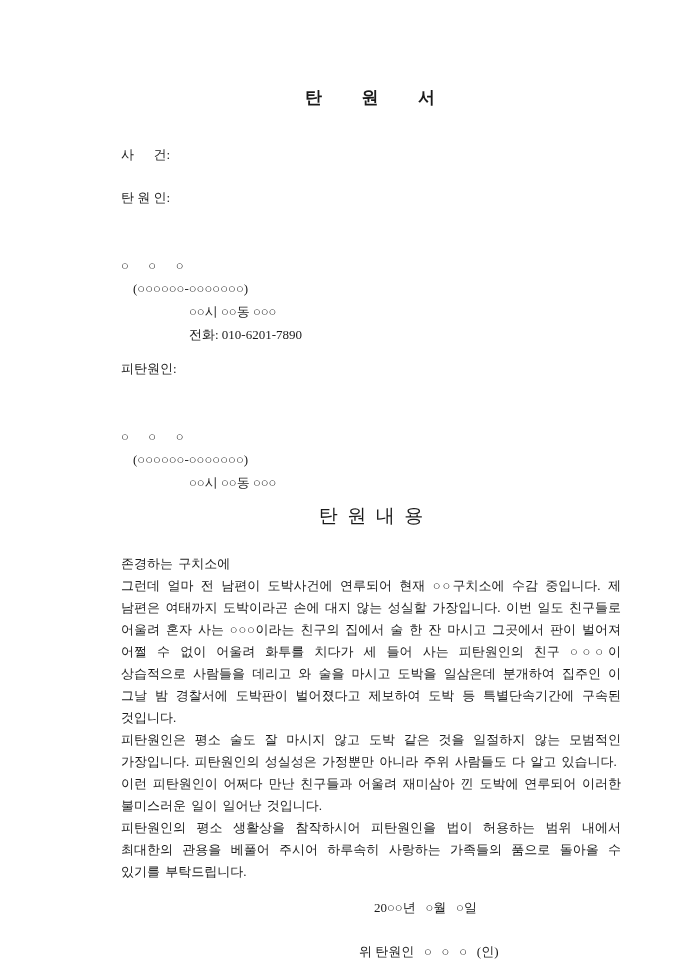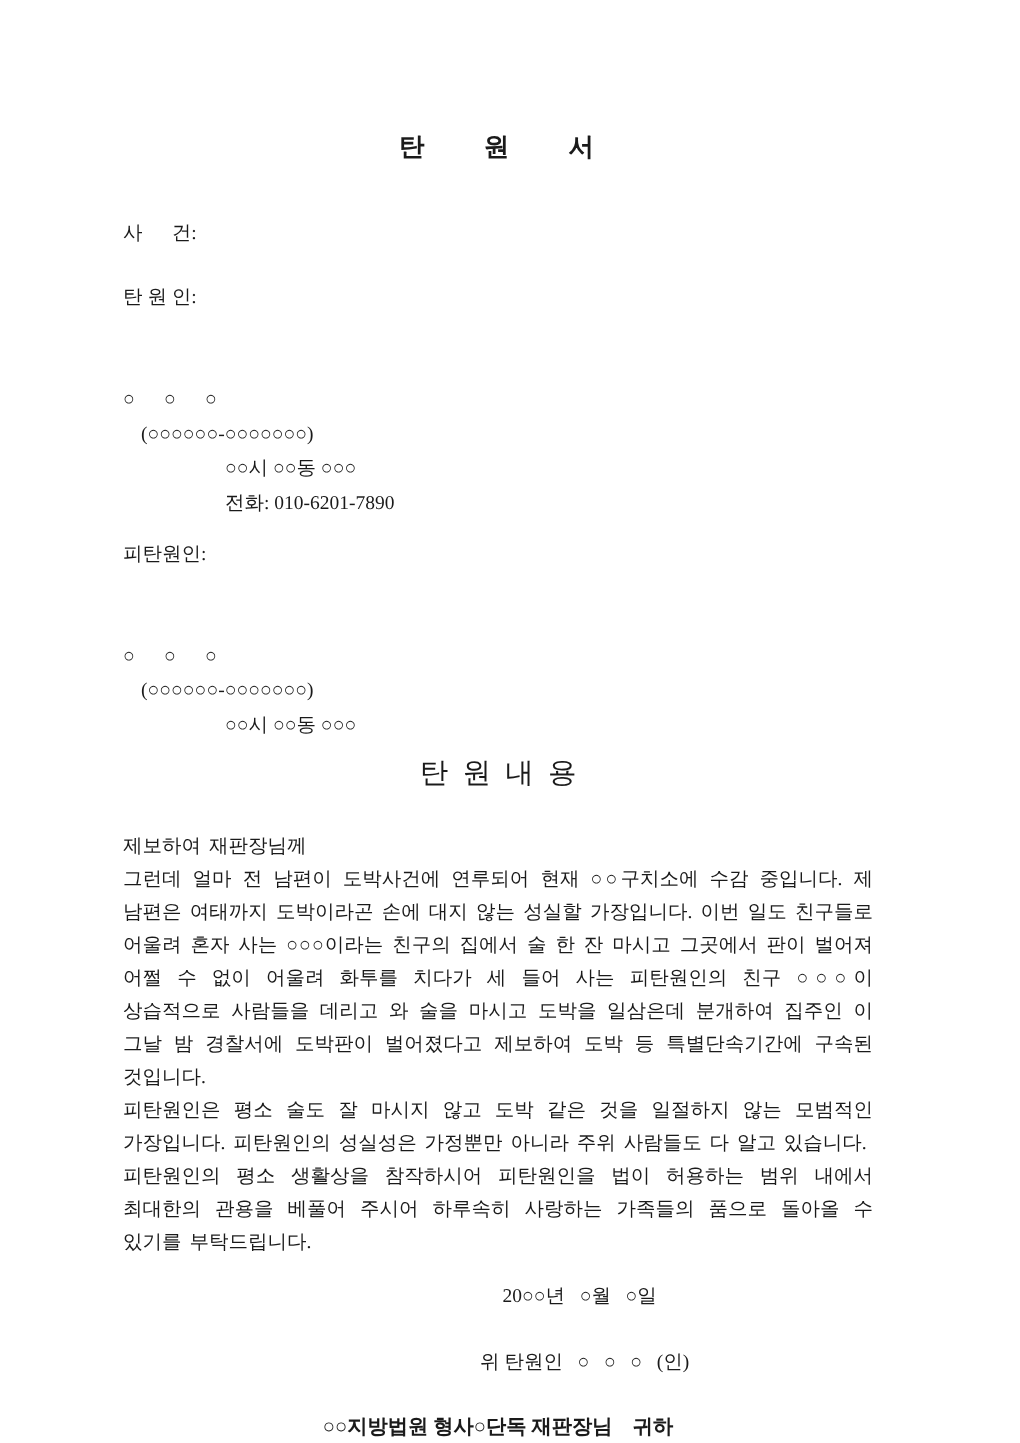--- a/index.html
+++ b/index.html
@@ -7,20 +7,21 @@
     width: 631px;
     height: 962px;
     box-sizing: border-box;
     background: #ffffff;
     color: #1a1a1a;
     font-family: "Liberation Serif", "DejaVu Serif", serif;
     font-size: 13px;
     line-height: 22px;
     padding: 86px 49px 0 82px;
     overflow: hidden;
+    margin-left: 39px;
   }
   .doc-title {
     text-align: center;
     font-size: 17px;
     font-weight: bold;
     letter-spacing: 2px;
     white-space: pre;
     margin: 0 0 34px 0;
     line-height: 24px;
   }
@@ -92,23 +93,24 @@
       <span class="party-label">피탄원인:</span>
       <span class="party-content">○      ○      ○</span>
       <span class="party-content" style="margin-left:12px;">(○○○○○○-○○○○○○○)</span>
     </div>
     <div class="party-indent">○○시 ○○동 ○○○</div>
   </div>
 
   <div class="section-heading">탄  원  내  용</div>
 
   <div class="body-text">
-    <p class="salutation">제보하여 재판장님께</p>
+    <p class="salutation">존경하는 구치소에</p>
     <p>그런데 얼마 전 남편이 도박사건에 연루되어 현재 ○○구치소에 수감 중입니다. 제 남편은 여태까지 도박이라곤 손에 대지 않는 성실할 가장입니다. 이번 일도 친구들로 어울려 혼자 사는 ○○○이라는 친구의 집에서 술 한 잔 마시고 그곳에서 판이 벌어져 어쩔 수 없이 어울려 화투를 치다가 세 들어 사는 피탄원인의 친구 ○○○이 상습적으로 사람들을 데리고 와 술을 마시고 도박을 일삼은데 분개하여 집주인 이 그날 밤 경찰서에 도박판이 벌어졌다고 제보하여 도박 등 특별단속기간에 구속된 것입니다.</p>
     <p>피탄원인은 평소 술도 잘 마시지 않고 도박 같은 것을 일절하지 않는 모범적인 가장입니다. 피탄원인의 성실성은 가정뿐만 아니라 주위 사람들도 다 알고 있습니다.</p>
+    <p>이런 피탄원인이 어쩌다 만난 친구들과 어울려 재미삼아 낀 도박에 연루되어 이러한 불미스러운 일이 일어난 것입니다.</p>
     <p>피탄원인의 평소 생활상을 참작하시어 피탄원인을 법이 허용하는 범위 내에서 최대한의 관용을 베풀어 주시어 하루속히 사랑하는 가족들의 품으로 돌아올 수 있기를 부탁드립니다.</p>
   </div>
 
   <div class="date-line">20○○년   ○월   ○일</div>
 
   <div class="signature-line">위 탄원인   ○   ○   ○   (인)</div>
 
   <div class="recipient-line">○○지방법원 형사○단독 재판장님    귀하</div>
 
 </div>

